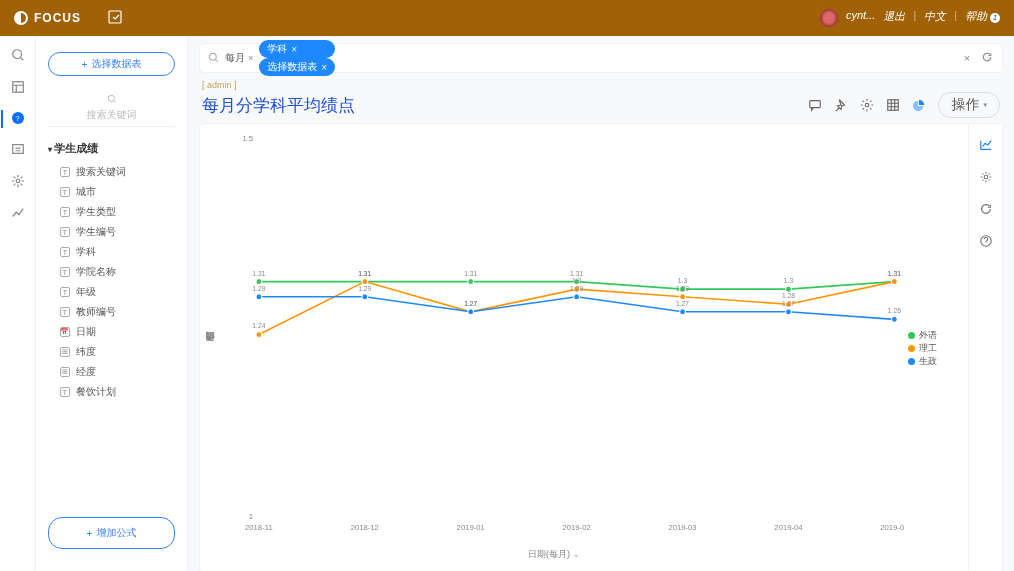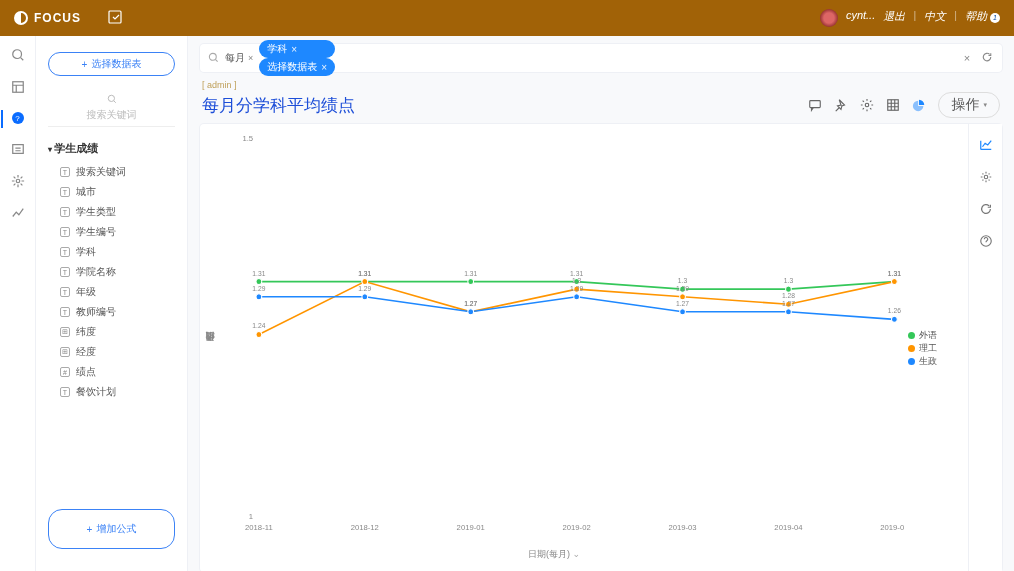--- a/index.html
+++ b/index.html
@@ -21,21 +21,21 @@
     .rail-i.dot { width:12px; height:12px; border-radius:50%; background:#0a6cff; color:#fff; font-size:8px; display:flex; align-items:center; justify-content:center;}
     .sidebar { width:152px; border-right:1px solid #eef0f5; display:flex; flex-direction:column; padding:10px 0;}
     .ds-btn { margin:6px 12px 10px; border:1px solid #3b82f6; color:#3b82f6; border-radius:12px; height:24px; display:flex; align-items:center; justify-content:center; gap:4px; font-size:10px; cursor:pointer;}
     .ds-btn::before { content:"+"; }
     .search { margin:4px 12px 10px; display:flex; align-items:center; gap:4px; color:#bbb; font-size:10px; border-bottom:1px solid #eee; padding:4px 2px;flex-direction:column;}
     .tree-h { font-size:11px; font-weight:600; padding:4px 12px; cursor:pointer;}
     .tree-h::before { content:"▾ "; font-size:8px;}
     .tree-list { list-style:none; padding:2px 0;}
     .tree-list li { display:flex; align-items:center; gap:6px; padding:3px 12px 3px 24px; color:#555; font-size:10px; cursor:pointer;}
     .t-icon { width:10px; height:10px; border:1px solid #aaa; border-radius:2px; font-size:7px; display:flex; align-items:center; justify-content:center; color:#888;}
-    .add-formula { margin:auto 12px 12px; border:1px solid #3b82f6; color:#3b82f6; border-radius:14px; height:40px; display:flex; align-items:center; justify-content:center; gap:4px; font-size:10px; cursor:pointer;}
+    .add-formula { margin:auto 12px 12px; border:1px solid #3b82f6; color:#3b82f6; border-radius:14px; height:32px; display:flex; align-items:center; justify-content:center; gap:4px; font-size:10px; cursor:pointer;}
     .add-formula::before { content:"+"; }
     .main { flex:1; background:#f8f9fb; padding:8px 12px; position:relative;}
     .query-row { background:#fff; border-radius:4px; height:28px; display:flex; align-items:center; padding:0 8px; gap:6px; box-shadow:0 0 0 1px #eef0f5;}
     .q-search { color:#aaa; }
     .chip-plain { font-size:10px; color:#555; display:flex; align-items:center; gap:3px;}
     .chip-plain .x { color:#888; cursor:pointer; font-size:9px;}
     .chip { background:#1e88ff; color:#fff; border-radius:10px; padding:2px 8px; font-size:10px; display:flex; align-items:center; gap:4px;}
     .chip .x { cursor:pointer; opacity:.9;}
     .q-spacer { flex:1; }
     .q-close, .q-refresh { color:#888; cursor:pointer; width:14px; text-align:center;}
@@ -150,30 +150,30 @@
         </li>
         <li>
           <span class="t-icon">T</span>
           <span>年级</span>
         </li>
         <li>
           <span class="t-icon">T</span>
           <span>教师编号</span>
         </li>
         <li>
+          <span class="t-icon">📅</span>
+          <span>日期</span>
+        </li>
+        <li>
           <span class="t-icon">⊞</span>
           <span>纬度</span>
         </li>
         <li>
           <span class="t-icon">⊞</span>
           <span>经度</span>
-        </li>
-        <li>
-          <span class="t-icon">#</span>
-          <span>绩点</span>
         </li>
         <li>
           <span class="t-icon">T</span>
           <span>餐饮计划</span>
         </li>
       </ul>
     <div class="add-formula">
         <span>增加公式</span>
       </div>
   </div>

